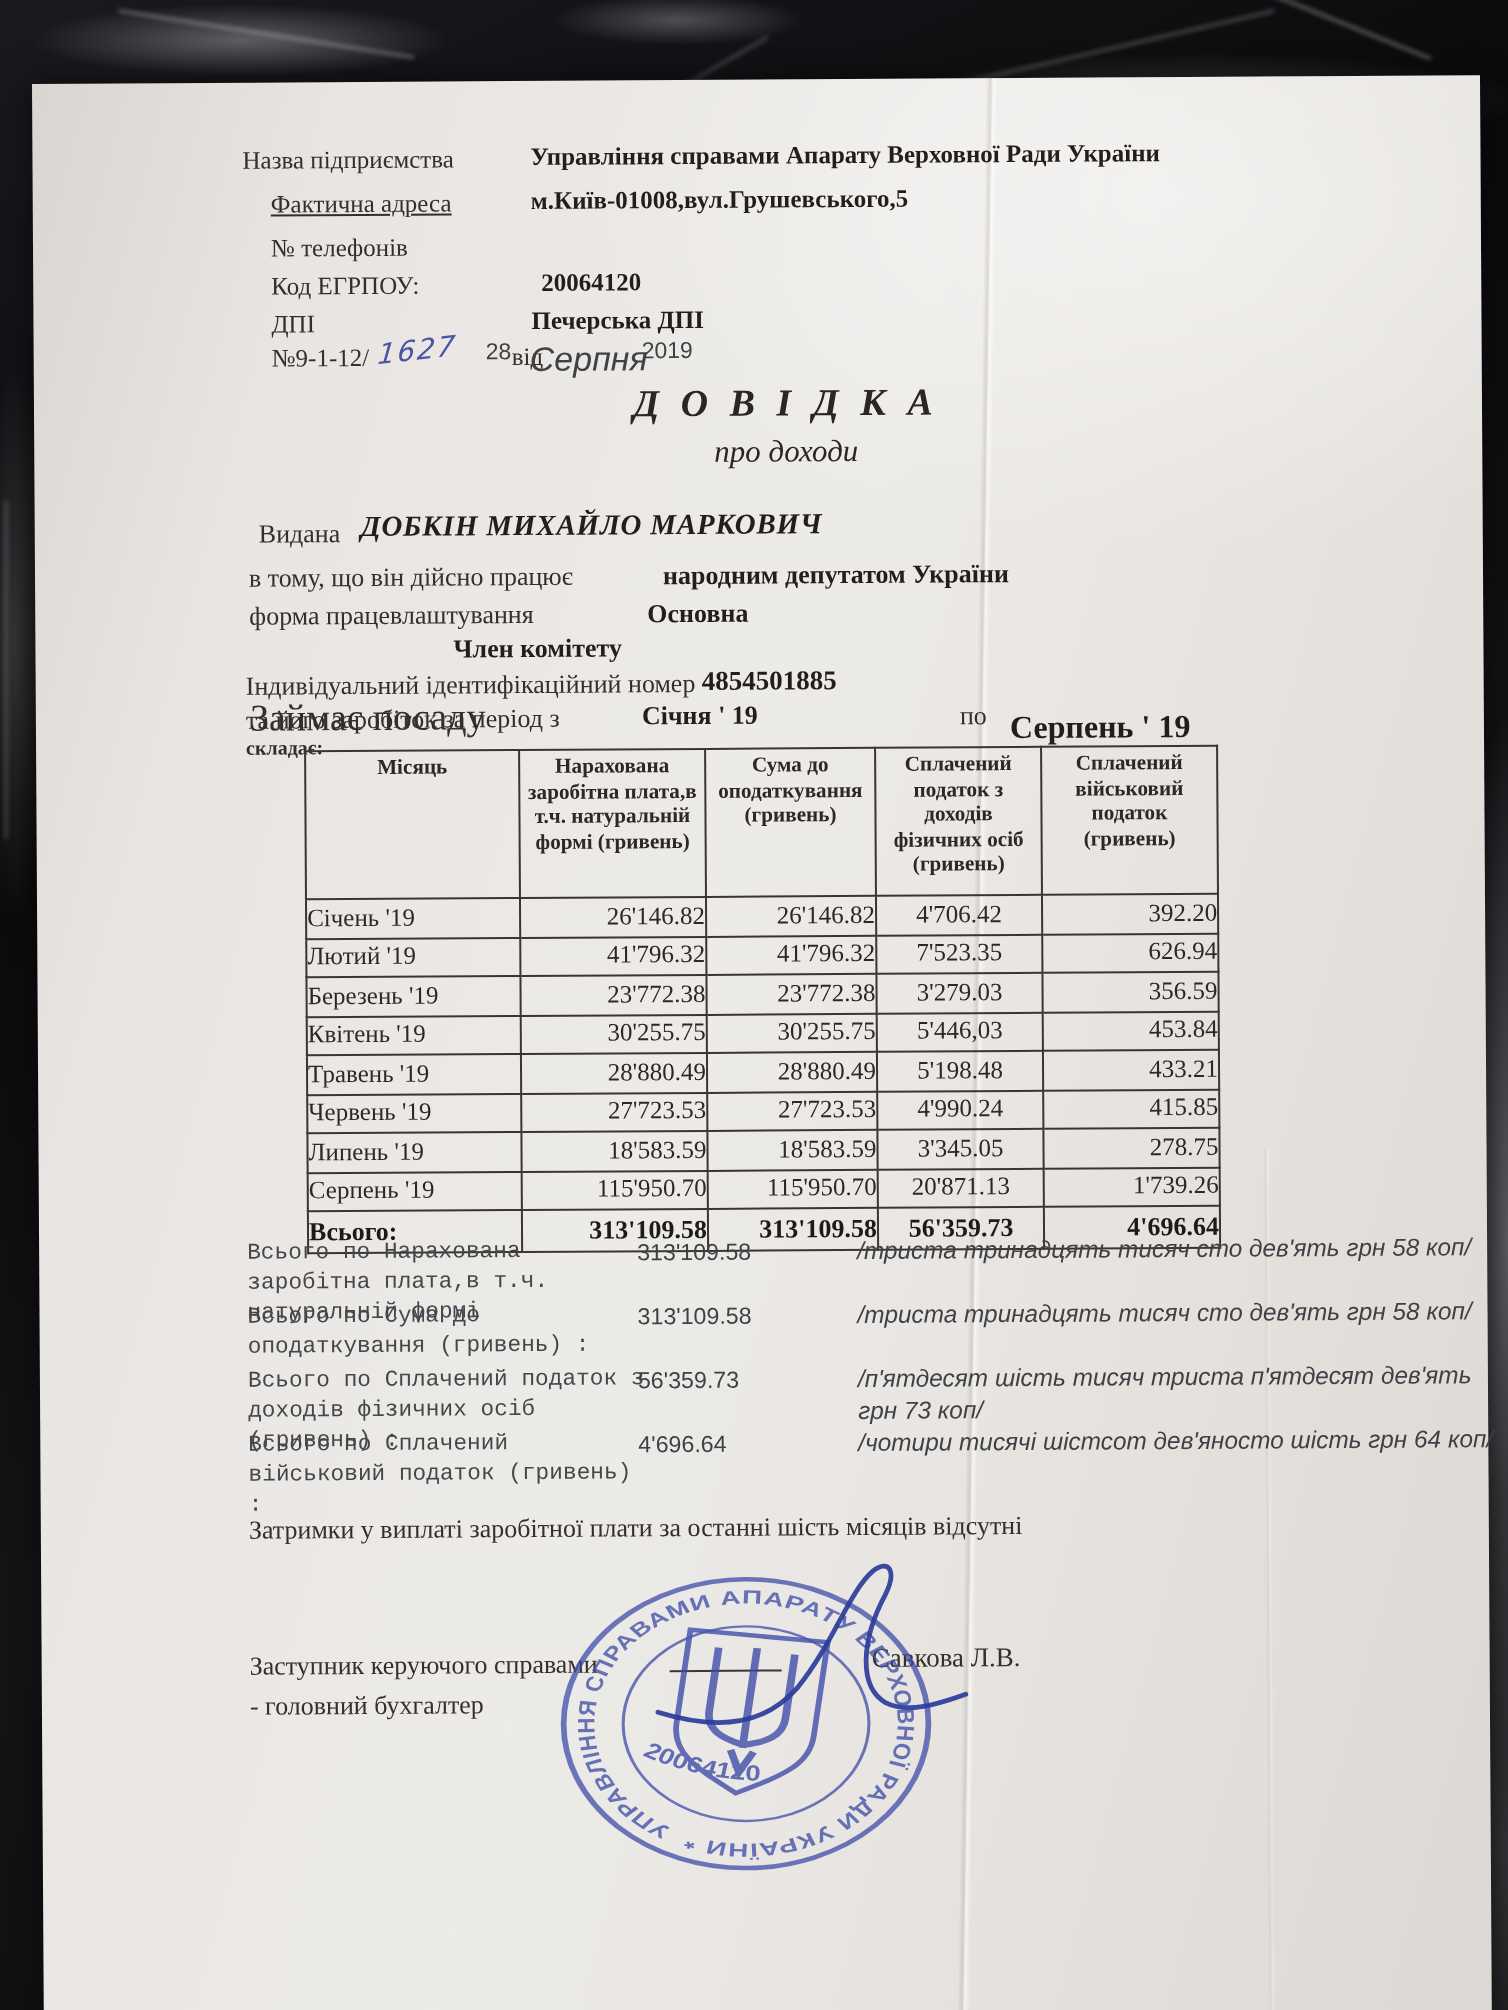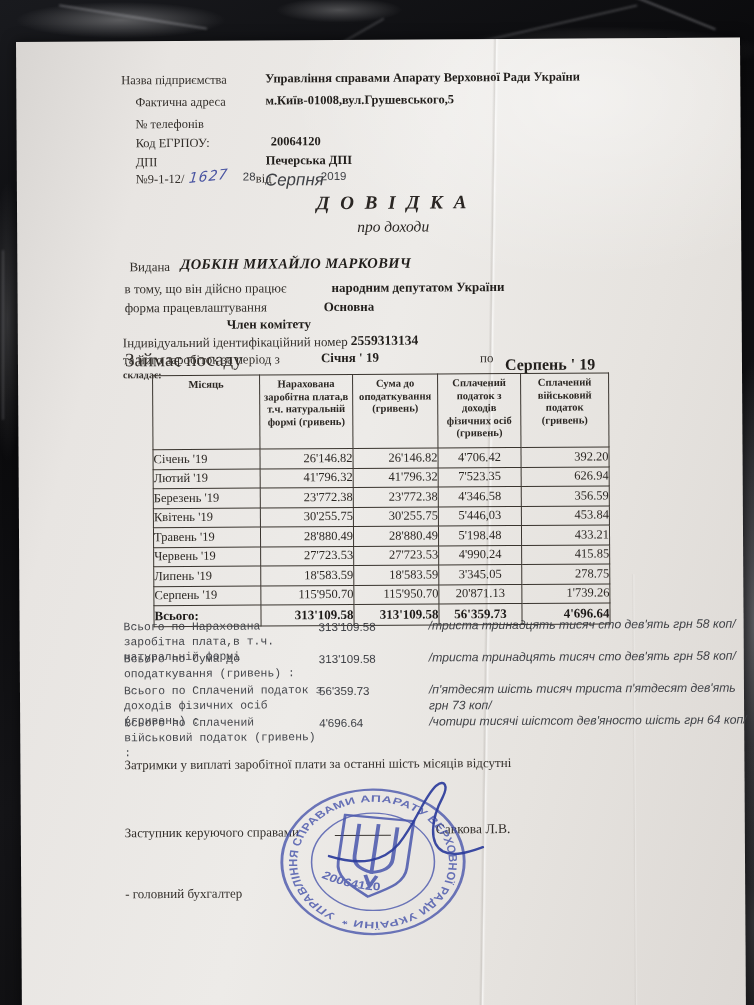--- a/index.html
+++ b/index.html
@@ -64,21 +64,21 @@
 <div class="vein" style="left:600px;top:6px;width:120px;height:2px;transform:rotate(22deg);opacity:.55;"></div>
 <div class="vein" style="left:2px;top:250px;width:2px;height:170px;opacity:.3;"></div>
 <div class="vein" style="left:300px;top:40px;width:90px;height:1.5px;transform:rotate(-30deg);opacity:.35;"></div>
 
 <div class="paper">
   <div class="crease"></div>
   <div class="crease2"></div>
 
   <div class="t" style="left:105px;top:32px;">Назва підприємства</div>
   <div class="t b" style="left:249px;top:31px;">Управління справами Апарату Верховної Ради України</div>
-  <div class="t" style="left:119px;top:54px;">Фактична адреса</div>
+  <div class="t" style="left:119px;top:54px;text-decoration:underline;">Фактична адреса</div>
   <div class="t b" style="left:249px;top:53px;">м.Київ-01008,вул.Грушевського,5</div>
   <div class="t" style="left:119px;top:76px;">№ телефонів</div>
   <div class="t" style="left:119px;top:95px;">Код ЕГРПОУ:</div>
   <div class="t b" style="left:254px;top:94px;">20064120</div>
   <div class="t" style="left:119px;top:114px;">ДПІ</div>
   <div class="t b" style="left:249px;top:113px;">Печерська ДПІ</div>
 
   <div class="t" style="left:119px;top:131px;">№9-1-12/</div>
   <div class="t hand" style="left:172px;top:127px;">1627</div>
   <div class="t" style="left:203px;top:131px;margin-left:36px;">від</div>
@@ -91,21 +91,21 @@
 
   <div class="t" style="left:112px;top:218px;font-size:13px;">Видана</div>
   <div class="t bi" style="left:163px;top:215px;font-size:14.5px;letter-spacing:.4px;">ДОБКІН МИХАЙЛО МАРКОВИЧ</div>
   <div class="t" style="left:107px;top:240px;font-size:13px;">в тому, що він дійсно працює</div>
   <div class="t b" style="left:314px;top:240px;font-size:13px;">народним депутатом України</div>
   <div class="t" style="left:107px;top:259px;font-size:13px;">форма працевлаштування</div>
   <div class="t b" style="left:287px;top:259px;font-size:13px;margin-left:19px;">Основна</div>
   <div class="t" style="left:107px;top:276px;font-size:19px;margin-top:32px;">Займає посаду</div>
   <div class="t b" style="left:209px;top:276px;font-size:13px;">Член комітету</div>
   <div class="t" style="left:105px;top:294px;font-size:13px;">Індивідуальний ідентифікаційний номер</div>
-  <div class="t b" style="left:333px;top:293px;font-size:13.5px;">2559313134</div>
+  <div class="t b" style="left:333px;top:293px;font-size:13.5px;">4854501885</div>
   <div class="t" style="left:105px;top:311px;font-size:13px;text-align:center;">та його заробіток за період з</div>
   <div class="t b" style="left:303px;top:310px;font-size:13px;">Січня ' 19</div>
   <div class="t" style="left:462px;top:311px;font-size:13px;">по</div>
   <div class="t b" style="left:487px;top:317px;font-size:16px;">Серпень ' 19</div>
   <div class="t" style="left:105px;top:328px;font-size:10px;font-weight:bold;">складає:</div>
 
   <table class="inc">
     <colgroup>
         <col style="width:107px">
         <col style="width:93px">
@@ -134,21 +134,21 @@
           <td class="c-month">Лютий '19</td>
           <td class="n1">41'796.32</td>
           <td class="n2">41'796.32</td>
           <td class="n3">7'523.35</td>
           <td class="n4">626.94</td>
         </tr>
       <tr>
           <td class="c-month">Березень '19</td>
           <td class="n1">23'772.38</td>
           <td class="n2">23'772.38</td>
-          <td class="n3">4'346.58</td>
+          <td class="n3">3'279.03</td>
           <td class="n4">356.59</td>
         </tr>
       <tr>
           <td class="c-month">Квітень '19</td>
           <td class="n1">30'255.75</td>
           <td class="n2">30'255.75</td>
           <td class="n3">5'446,03</td>
           <td class="n4">453.84</td>
         </tr>
       <tr>
@@ -201,21 +201,21 @@
   <div class="tot-val sans" style="left:299px;top:644px;">56'359.73</div>
   <div class="tot-words sans" style="left:409px;top:643px;">/п'ятдесят шість тисяч триста п'ятдесят дев'ять грн 73 коп/</div>
 
   <div class="tot-label sans" style="left:104px;top:675px;">Всього по Сплачений військовий податок      (гривень)  :</div>
   <div class="tot-val sans" style="left:299px;top:676px;">4'696.64</div>
   <div class="tot-words sans" style="left:409px;top:675px;">/чотири тисячі шістсот дев'яносто шість грн 64 коп/</div>
 
   <div class="t" style="left:104px;top:716px;font-size:13px;">Затримки у виплаті заробітної плати за останні шість місяців відсутні</div>
 
   <div class="t" style="left:104px;top:784px;font-size:13px;">Заступник керуючого справами</div>
-  <div class="t" style="left:104px;top:845px;font-size:13px;text-align:right;">- головний бухгалтер</div>
+  <div class="t" style="left:104px;top:804px;font-size:13px;text-align:right;">- головний бухгалтер</div>
   <div class="t" style="left:415px;top:782px;font-size:13.5px;">Савкова Л.В.</div>
   <div class="sigline"></div>
 
   <svg class="stamp" viewBox="0 0 200 200" preserveAspectRatio="none">
     <defs>
       <path id="ringpath" d="M 100,21 a 79,79 0 1 1 -0.02,0"></path>
       <path id="codearc" d="M 30,118 Q 100,156 170,118"></path>
     </defs>
     <g stroke="#3e4ca8" fill="none" opacity="0.8">
       <circle cx="100" cy="100" r="95" stroke-width="3"></circle>

